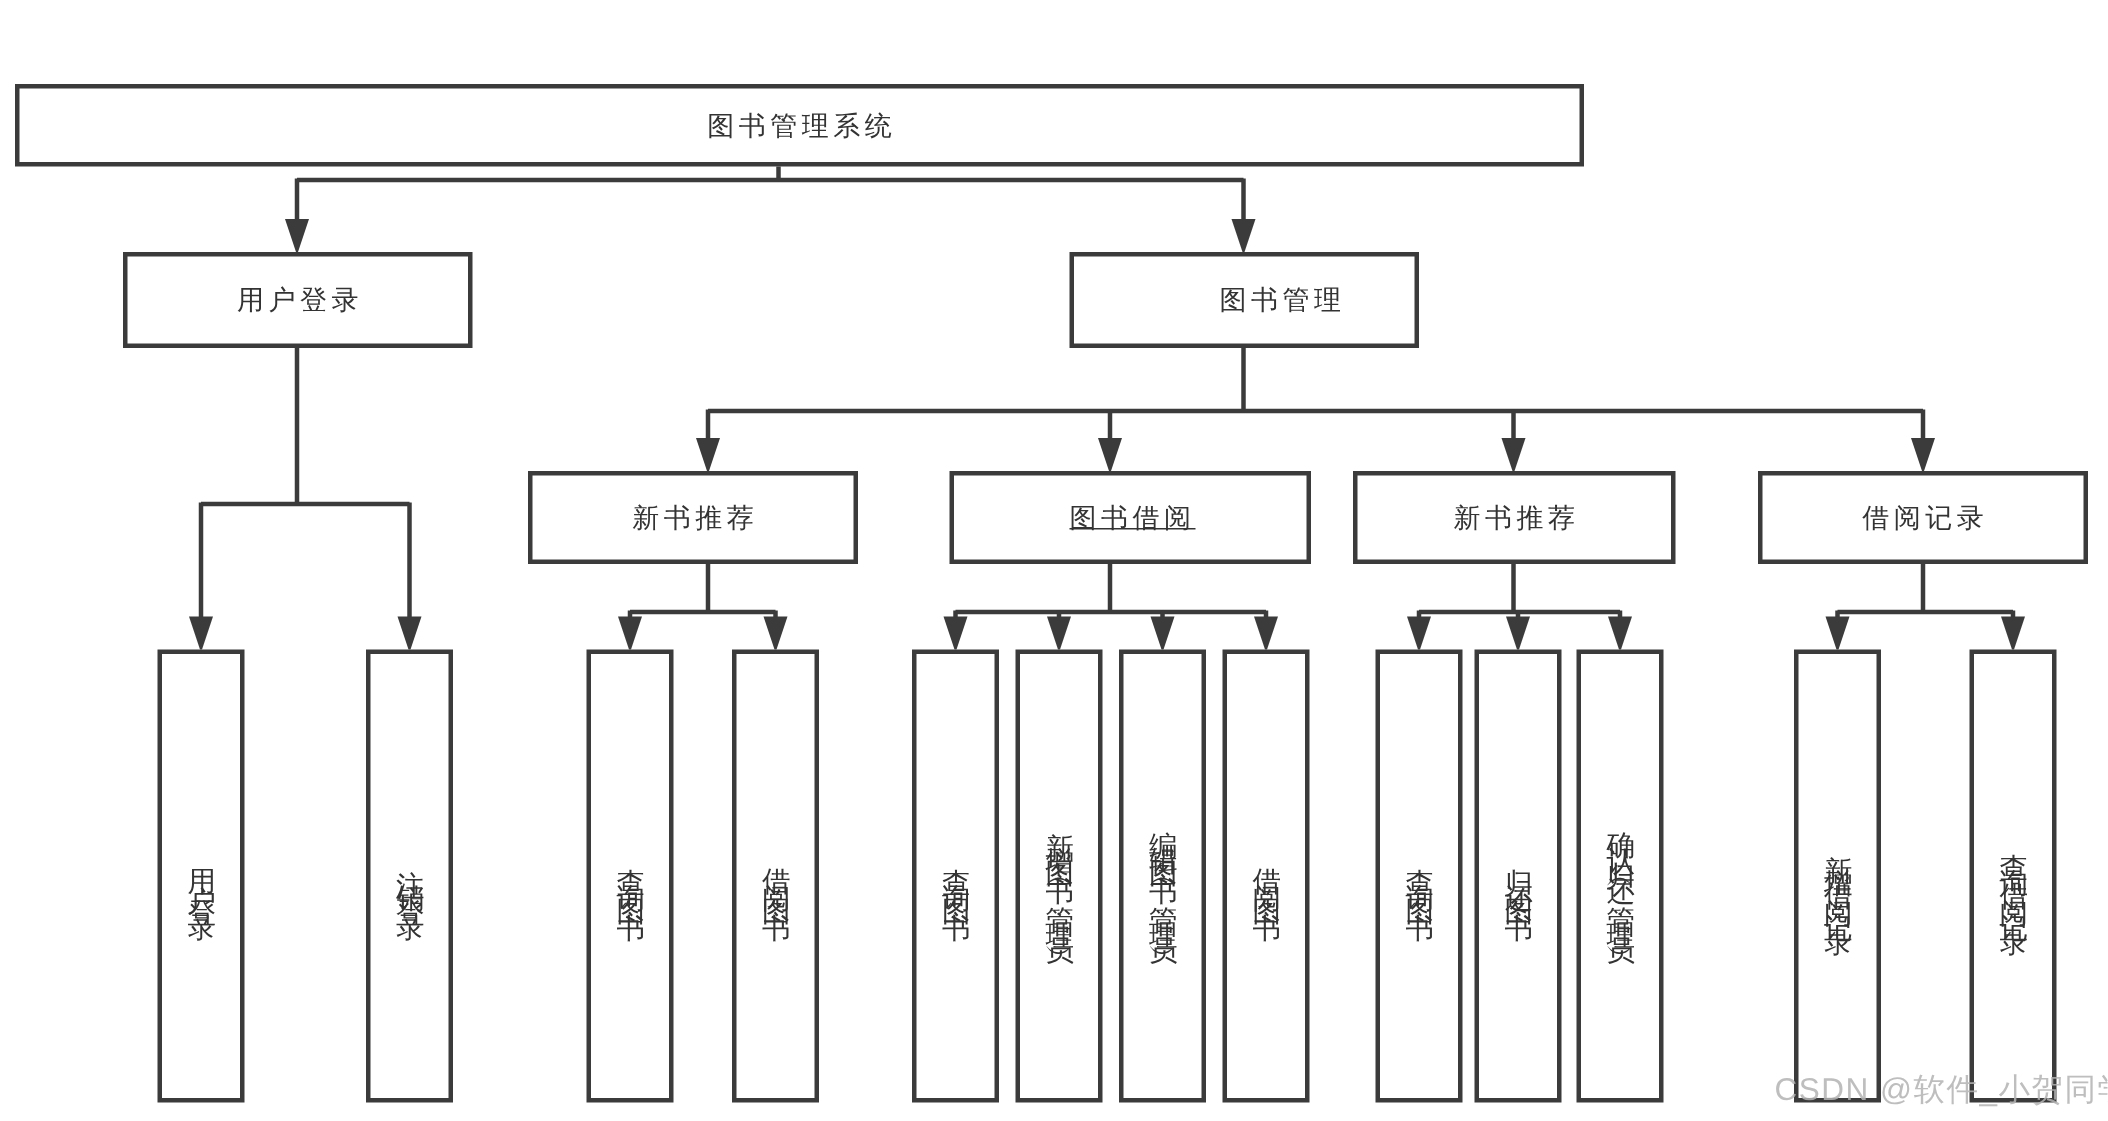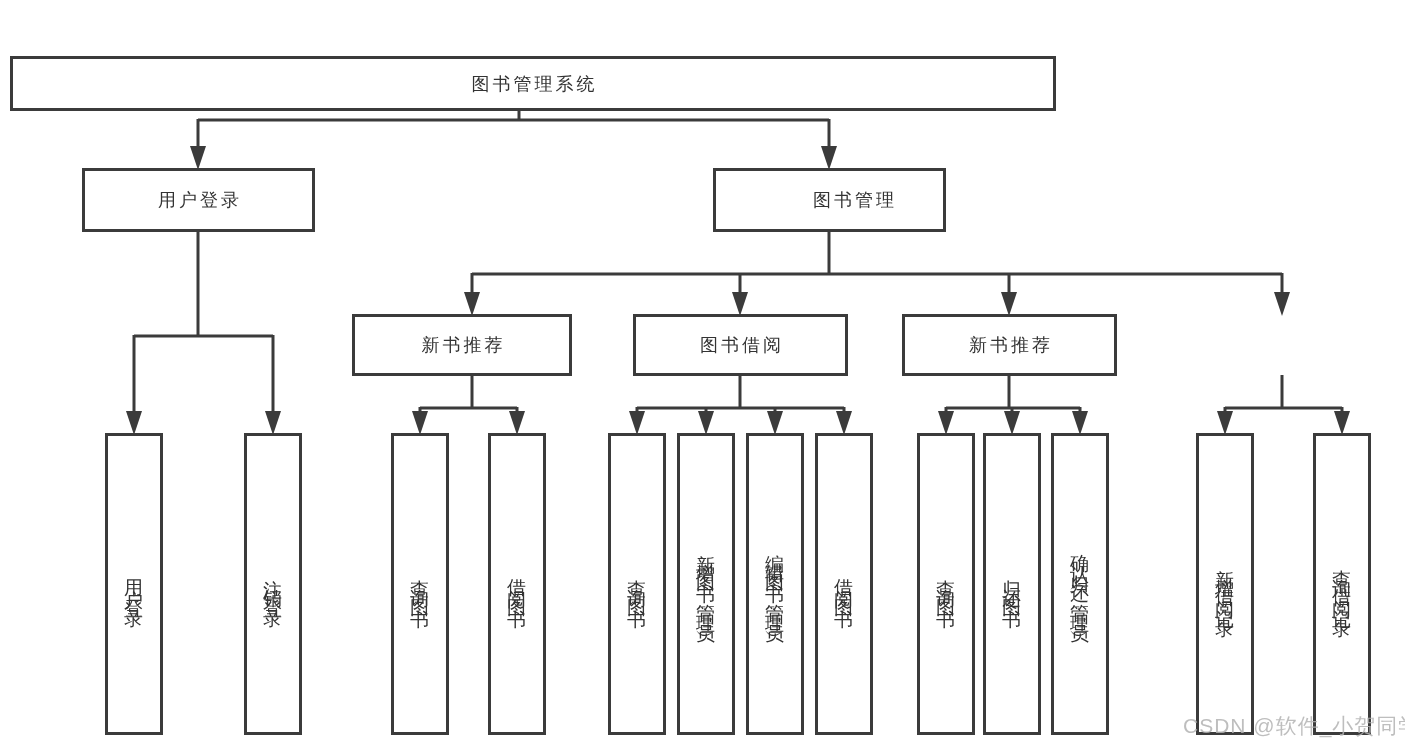--- a/index.html
+++ b/index.html
@@ -167,22 +167,23 @@
         <polygon points="1334,411 1350,411 1342,435"></polygon>
       </g>
   </svg>
 
   <div class="box h-box" style="left:10px; top:12px; width:1046px; height:55px;margin-top:44px;">图书管理系统</div>
 
   <div class="box h-box" style="left:82px; top:168px; width:233px; height:64px;">用户登录</div>
   <div class="box h-box" style="left:713px; top:168px; width:233px; height:64px;padding-left:48px;">图书管理</div>
 
   <div class="box h-box" style="left:352px; top:314px; width:220px; height:62px;">新书推荐</div>
-  <div class="box h-box" style="left:633px; top:314px; width:215px; height:62px;">图书借阅</div>
+  <div class="box h-box" style="left:633px; top:314px; width:241px; height:62px;text-decoration:underline;">图书借阅</div>
   <div class="box h-box" style="left:902px; top:314px; width:215px; height:62px;">新书推荐</div>
+  <div class="box h-box" style="left:1172px; top:314px; width:220px; height:62px;">借阅记录</div>
 
   <div class="box v-box" style="left:105px; top:433px; width:58px; height:302px;">
     <span>用户登录</span>
   </div>
   <div class="box v-box" style="left:244px; top:433px; width:58px; height:302px;">
     <span>注销登录</span>
   </div>
 
   <div class="box v-box" style="left:391px; top:433px; width:58px; height:302px;">
     <span>查询图书</span>

